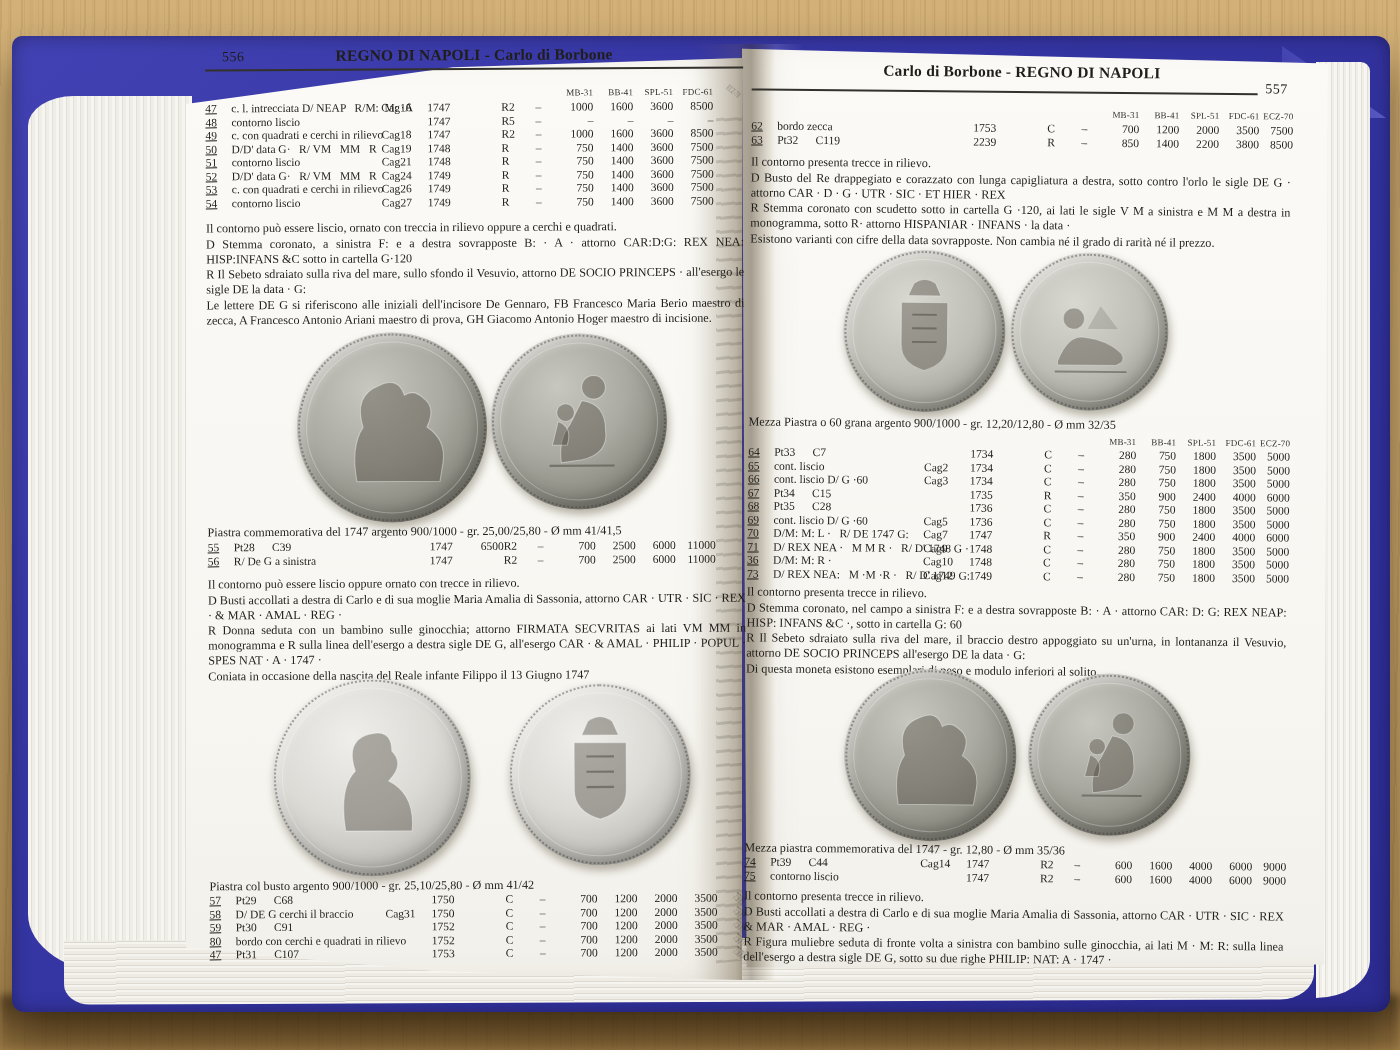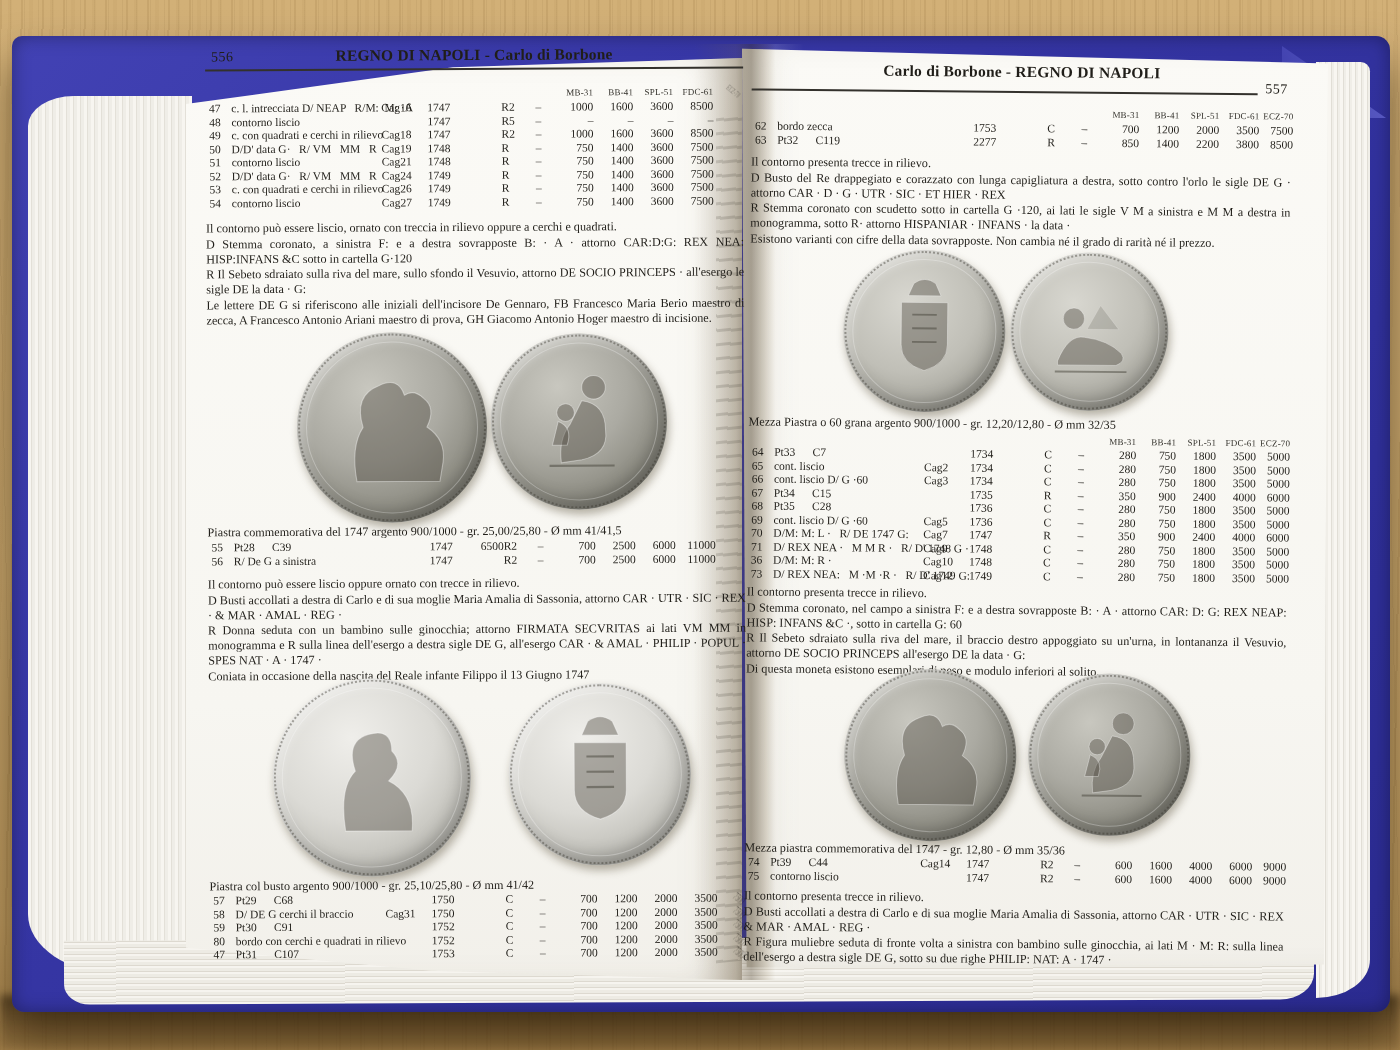--- a/index.html
+++ b/index.html
@@ -47,28 +47,28 @@
   .fold-smudge{position:absolute;left:716px;top:112px;width:26px;height:850px;pointer-events:none;opacity:.5;
     background:repeating-linear-gradient(4deg,rgba(60,56,46,.35) 0 3px,rgba(0,0,0,0) 3px 14px);
     filter:blur(.6px);transform:skewY(-6deg);}
   
   .content{position:absolute;color:#201e19;}
   .content-left{left:205px;top:42px;width:538px;transform:rotate(-.3deg);}
   .content-right{left:752px;top:55px;width:540px;transform:rotate(.55deg);}
   .sec{position:absolute;left:0;width:100%;}
   .pg-head{height:24px;}
   .pg-num{position:absolute;top:2px;font-size:14px;letter-spacing:.5px;}
-  .pg-num.l{left:6px;} .pg-num.r{right:4px;}
+  .pg-num.l{left:17px;} .pg-num.r{right:4px;}
   .pg-title{position:absolute;left:0;right:0;top:0;text-align:center;font-weight:bold;font-size:15.5px;letter-spacing:.2px;}
   .rule{position:absolute;left:0;right:0;height:1.6px;background:#33312c;}
   
   .thead,.trow{display:grid;grid-template-columns:26px 150px 46px 40px 34px 26px 22px 44px 40px 40px 40px 34px;}
   .trow{font-size:11.5px;line-height:13.5px;}
   .trow span{white-space:pre;}
-  .trow .c0{text-align:center;padding-right:7px;}
+  .trow .c0{text-align:left;padding-right:7px;text-decoration:underline;}
   .trow .c1{overflow:visible;}
   .trow .c4,.trow .c7,.trow .c8,.trow .c9,.trow .c10,.trow .c11{text-align:right;}
   .trow .c6{text-align:center;}
   .thead{font-size:9px;line-height:11px;color:#34322c;letter-spacing:.2px;}
   .thead span{text-align:right;}
   .h-mb{grid-column:8;} .h-bb{grid-column:9;} .h-spl{grid-column:10;} .h-fdc{grid-column:11;} .h-ecz{grid-column:12;}
   .lp .c11, .lp .h-ecz{opacity:.45;transform:rotate(40deg) scaleX(.5);transform-origin:60% 50%;filter:blur(.5px);}
   .caption{font-size:12.2px;line-height:14px;}
   .bl{margin:0 0 1px 0;font-size:12.2px;line-height:14.8px;text-align:justify;}
   .bl{white-space:normal;}
@@ -408,21 +408,21 @@
         <span class="c7">700</span>
         <span class="c8">1200</span>
         <span class="c9">2000</span>
         <span class="c10">3500</span>
         <span class="c11">7500</span>
       </div>
       <div class="trow">
         <span class="c0">63</span>
         <span class="c1">Pt32      C119</span>
         <span class="c2"></span>
-        <span class="c3">2277</span>
+        <span class="c3">2239</span>
         <span class="c4"></span>
         <span class="c5">R</span>
         <span class="c6">–</span>
         <span class="c7">850</span>
         <span class="c8">1400</span>
         <span class="c9">2200</span>
         <span class="c10">3800</span>
         <span class="c11">8500</span>
       </div>
     </div>

